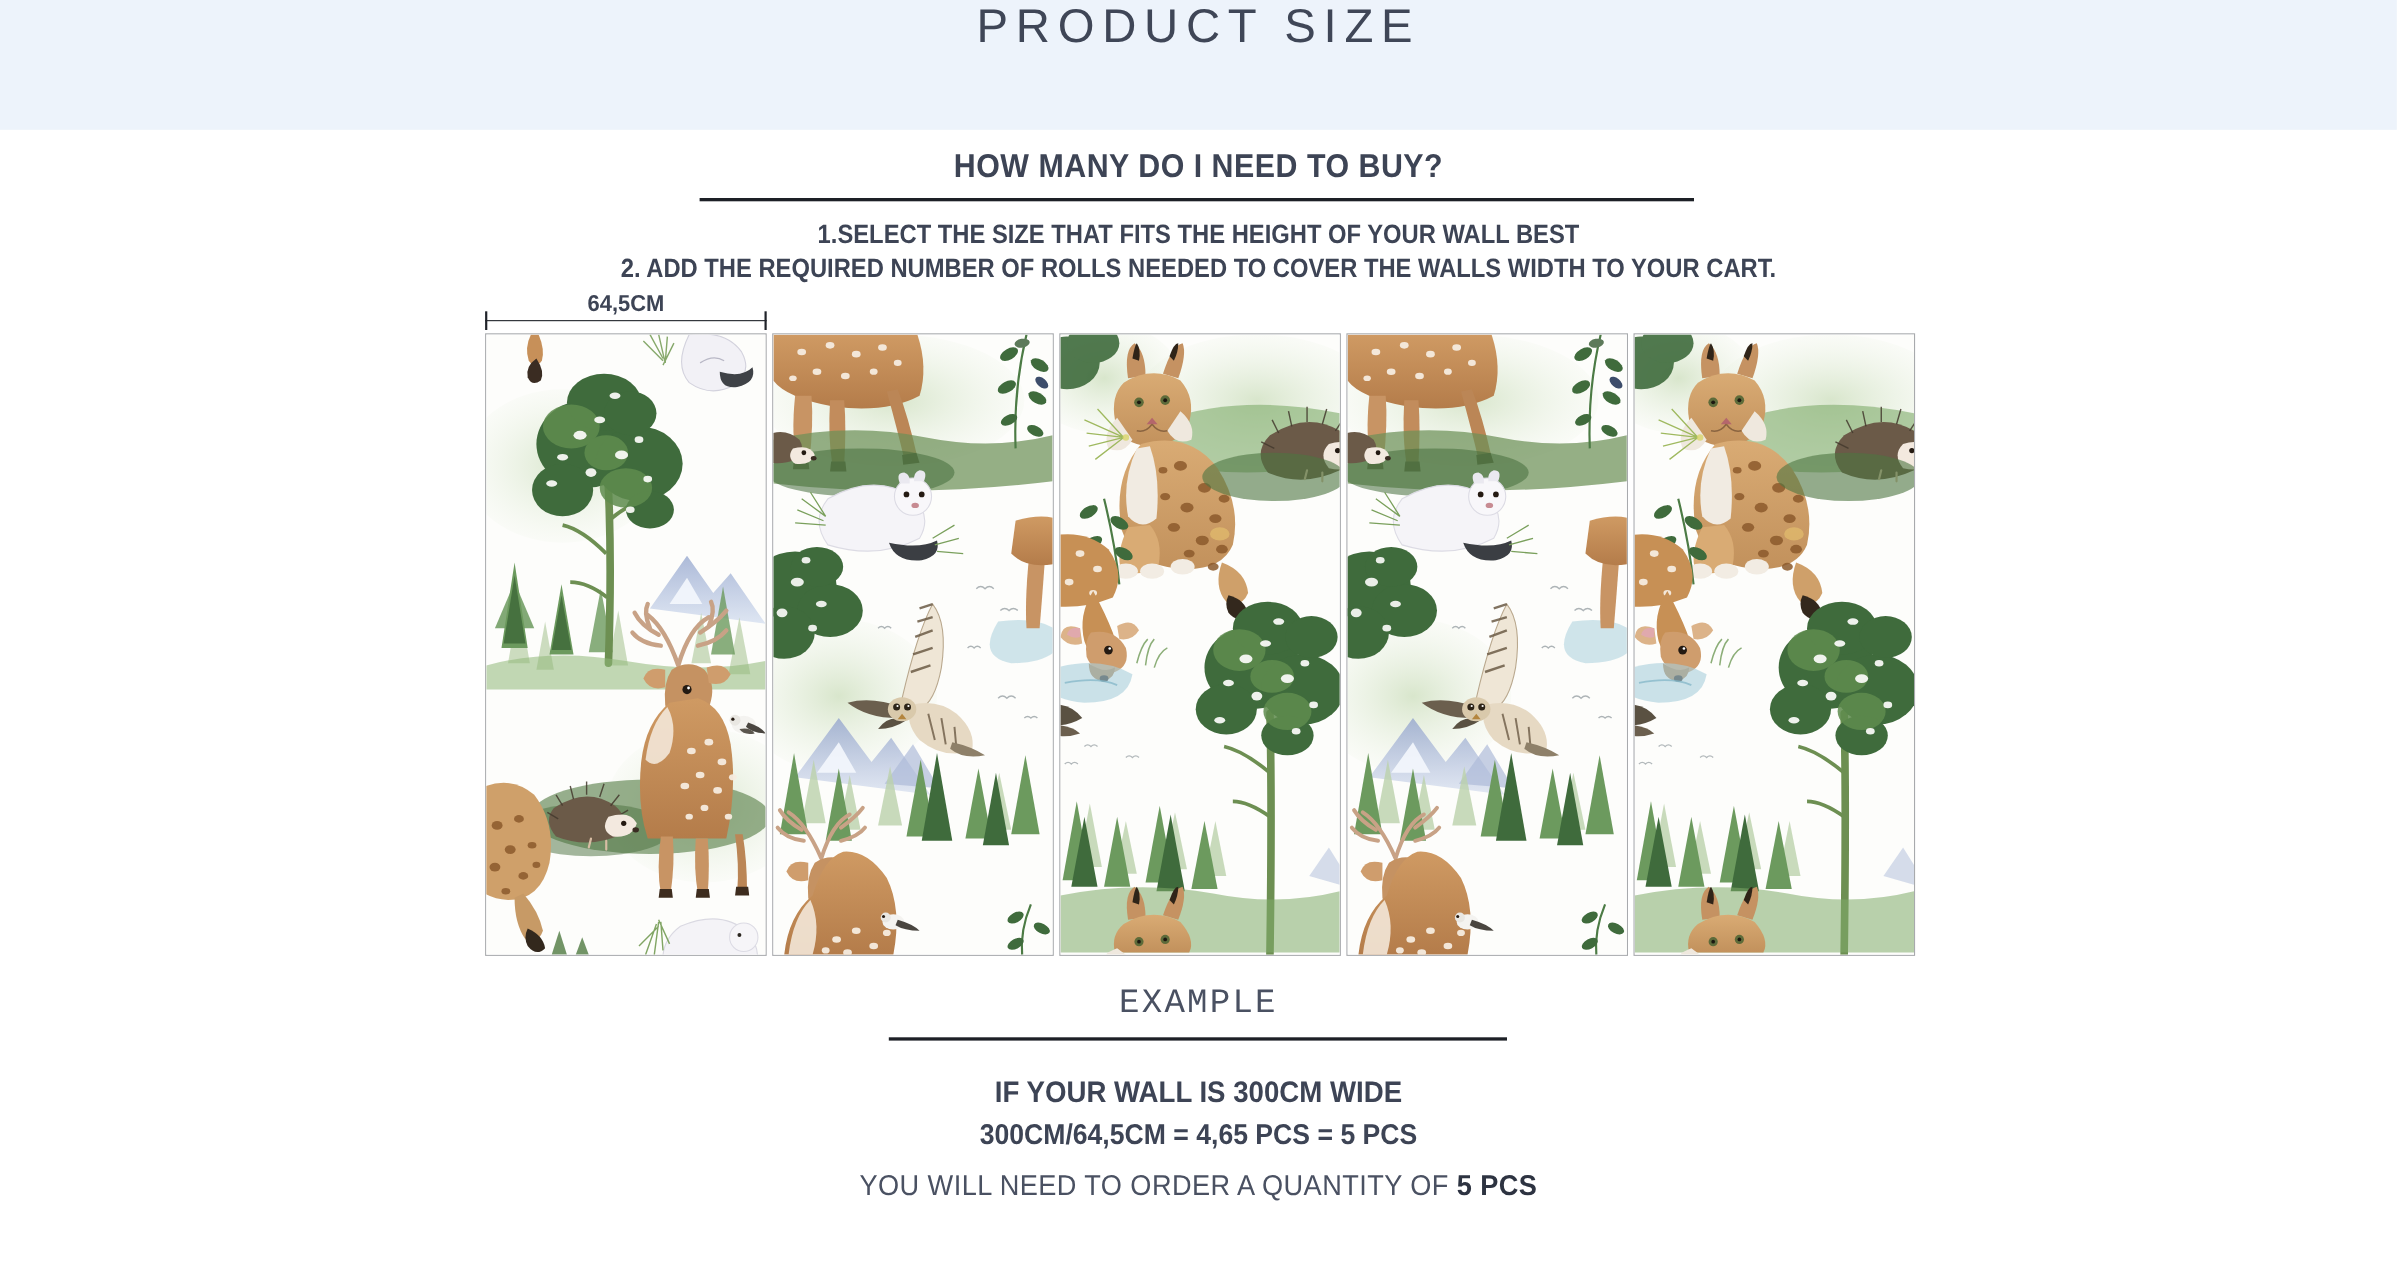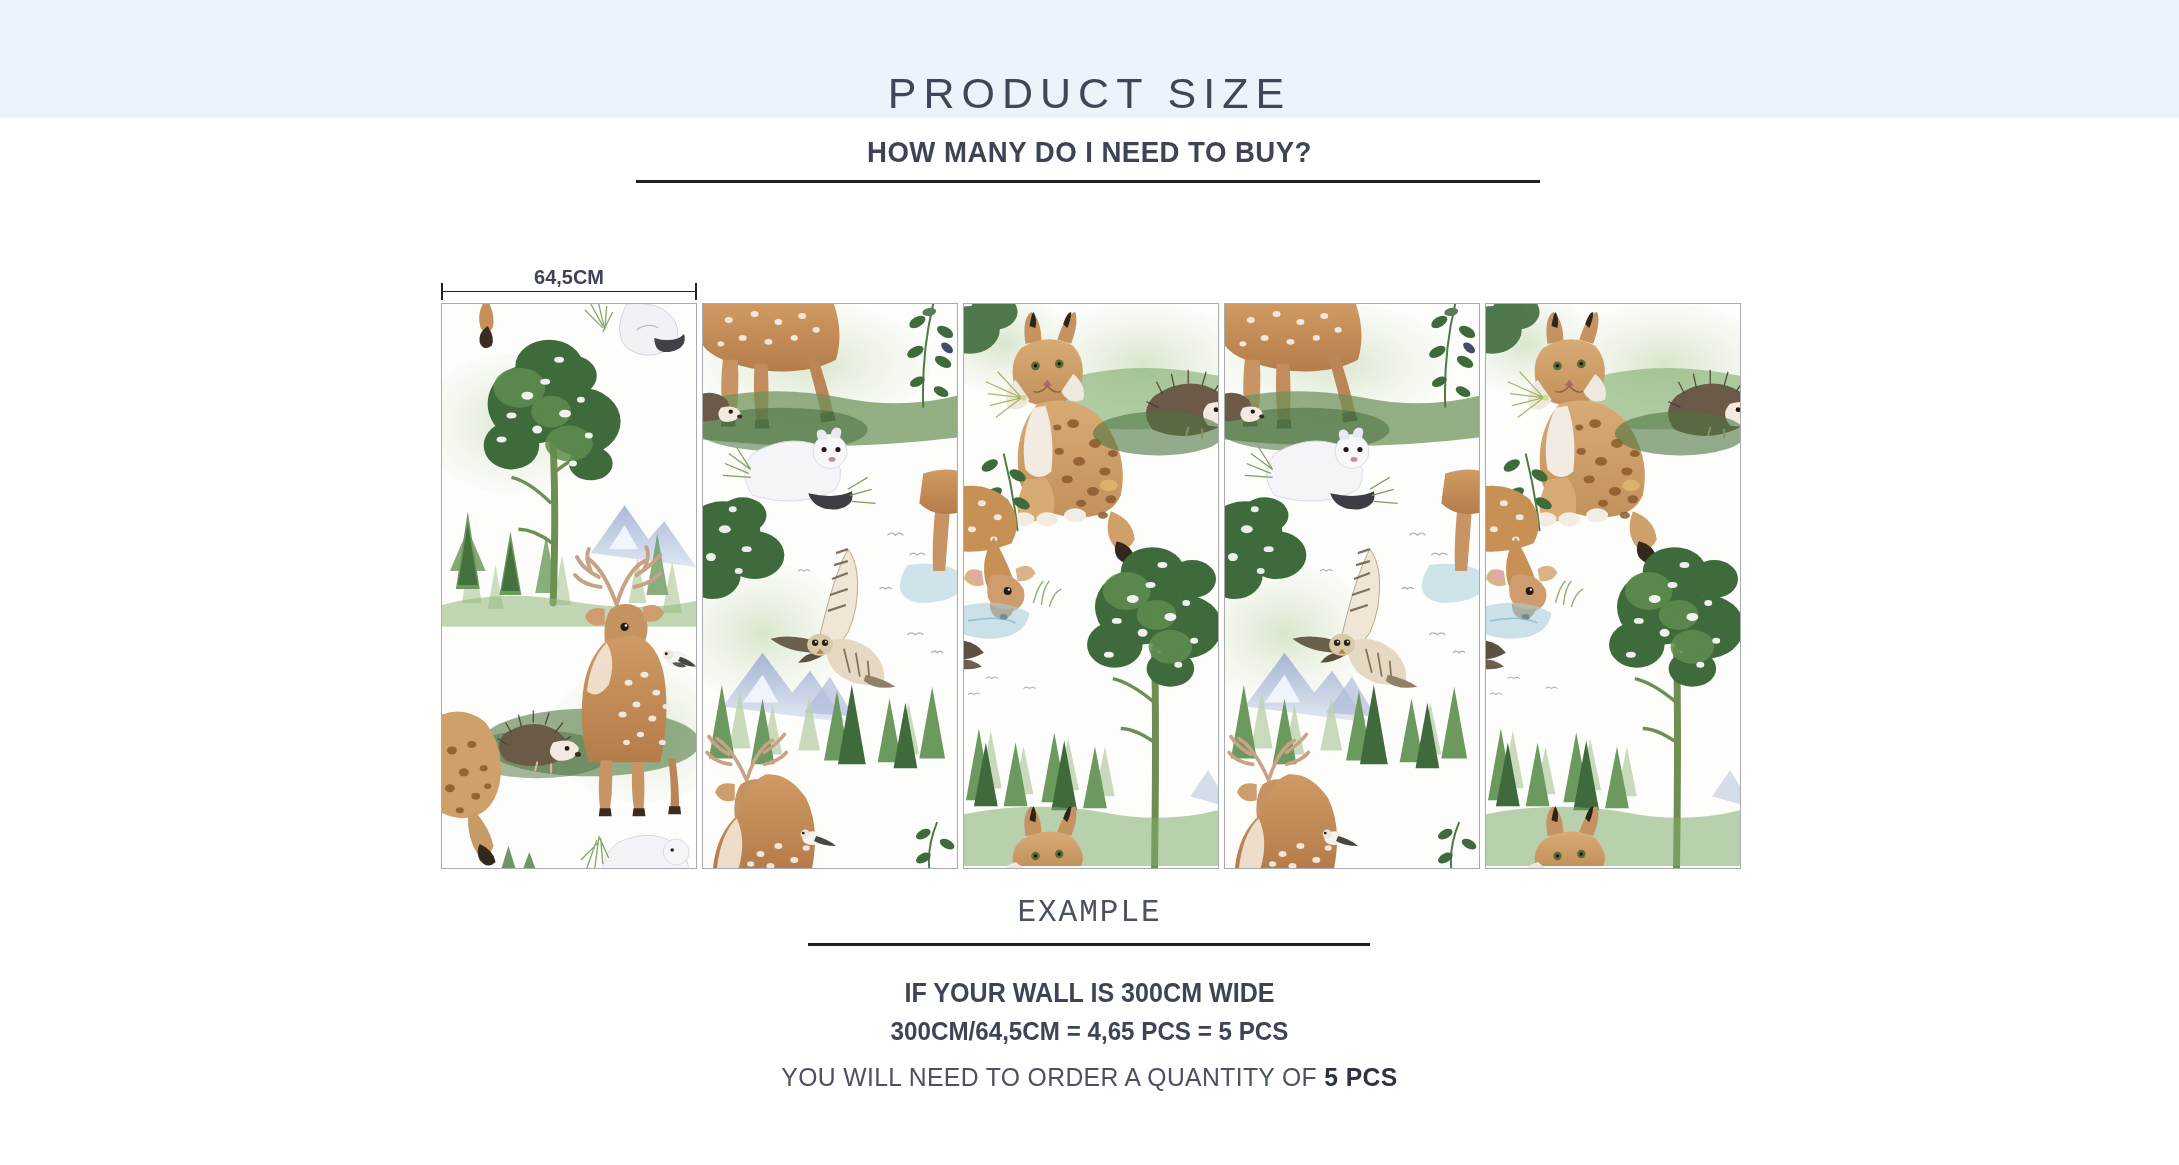--- a/index.html
+++ b/index.html
@@ -8,21 +8,21 @@
     background: #ffffff;
     font-family: "Liberation Sans", sans-serif;
     overflow: hidden;
   }
   .page { position: relative; width: 2179px; height: 1165px; background: #fff; }
 
   
   .banner {
     position: absolute; left: 0; top: 0; width: 2179px; height: 118px;
     background: #edf3fb;
-    display: flex; align-items: flex-end; justify-content: center;
+    display: flex; align-items: flex-start; justify-content: center;
   }
   .banner-title {
     font-size: 43px; font-weight: 400; letter-spacing: 7px;
     color: #3f4657; font-family: "Liberation Sans", sans-serif;
     white-space: nowrap;
   }
 
   
   .subheading {
     position: absolute; left: 0; top: 135px; width: 2179px;
@@ -105,20 +105,24 @@
 
 <div class="page">
 
   <div class="banner">
     <div class="banner-title">PRODUCT SIZE</div>
   </div>
 
   <div class="subheading">HOW MANY DO I NEED TO BUY?</div>
   <div class="rule-top"></div>
 
+  <div class="steps">
+    <div class="step">1.SELECT THE SIZE THAT FITS THE HEIGHT OF YOUR WALL BEST</div>
+    <div class="step">2. ADD THE REQUIRED NUMBER OF ROLLS NEEDED TO COVER THE WALLS WIDTH TO YOUR CART.</div>
+  </div>
 
   <div class="meas-label">64,5CM</div>
   <div class="meas-bar"></div>
   <div class="meas-tick left"></div>
   <div class="meas-tick right"></div>
 
   <div class="strip">
 
     <div class="panel">
       <svg viewBox="0 0 256 566" preserveAspectRatio="none">

